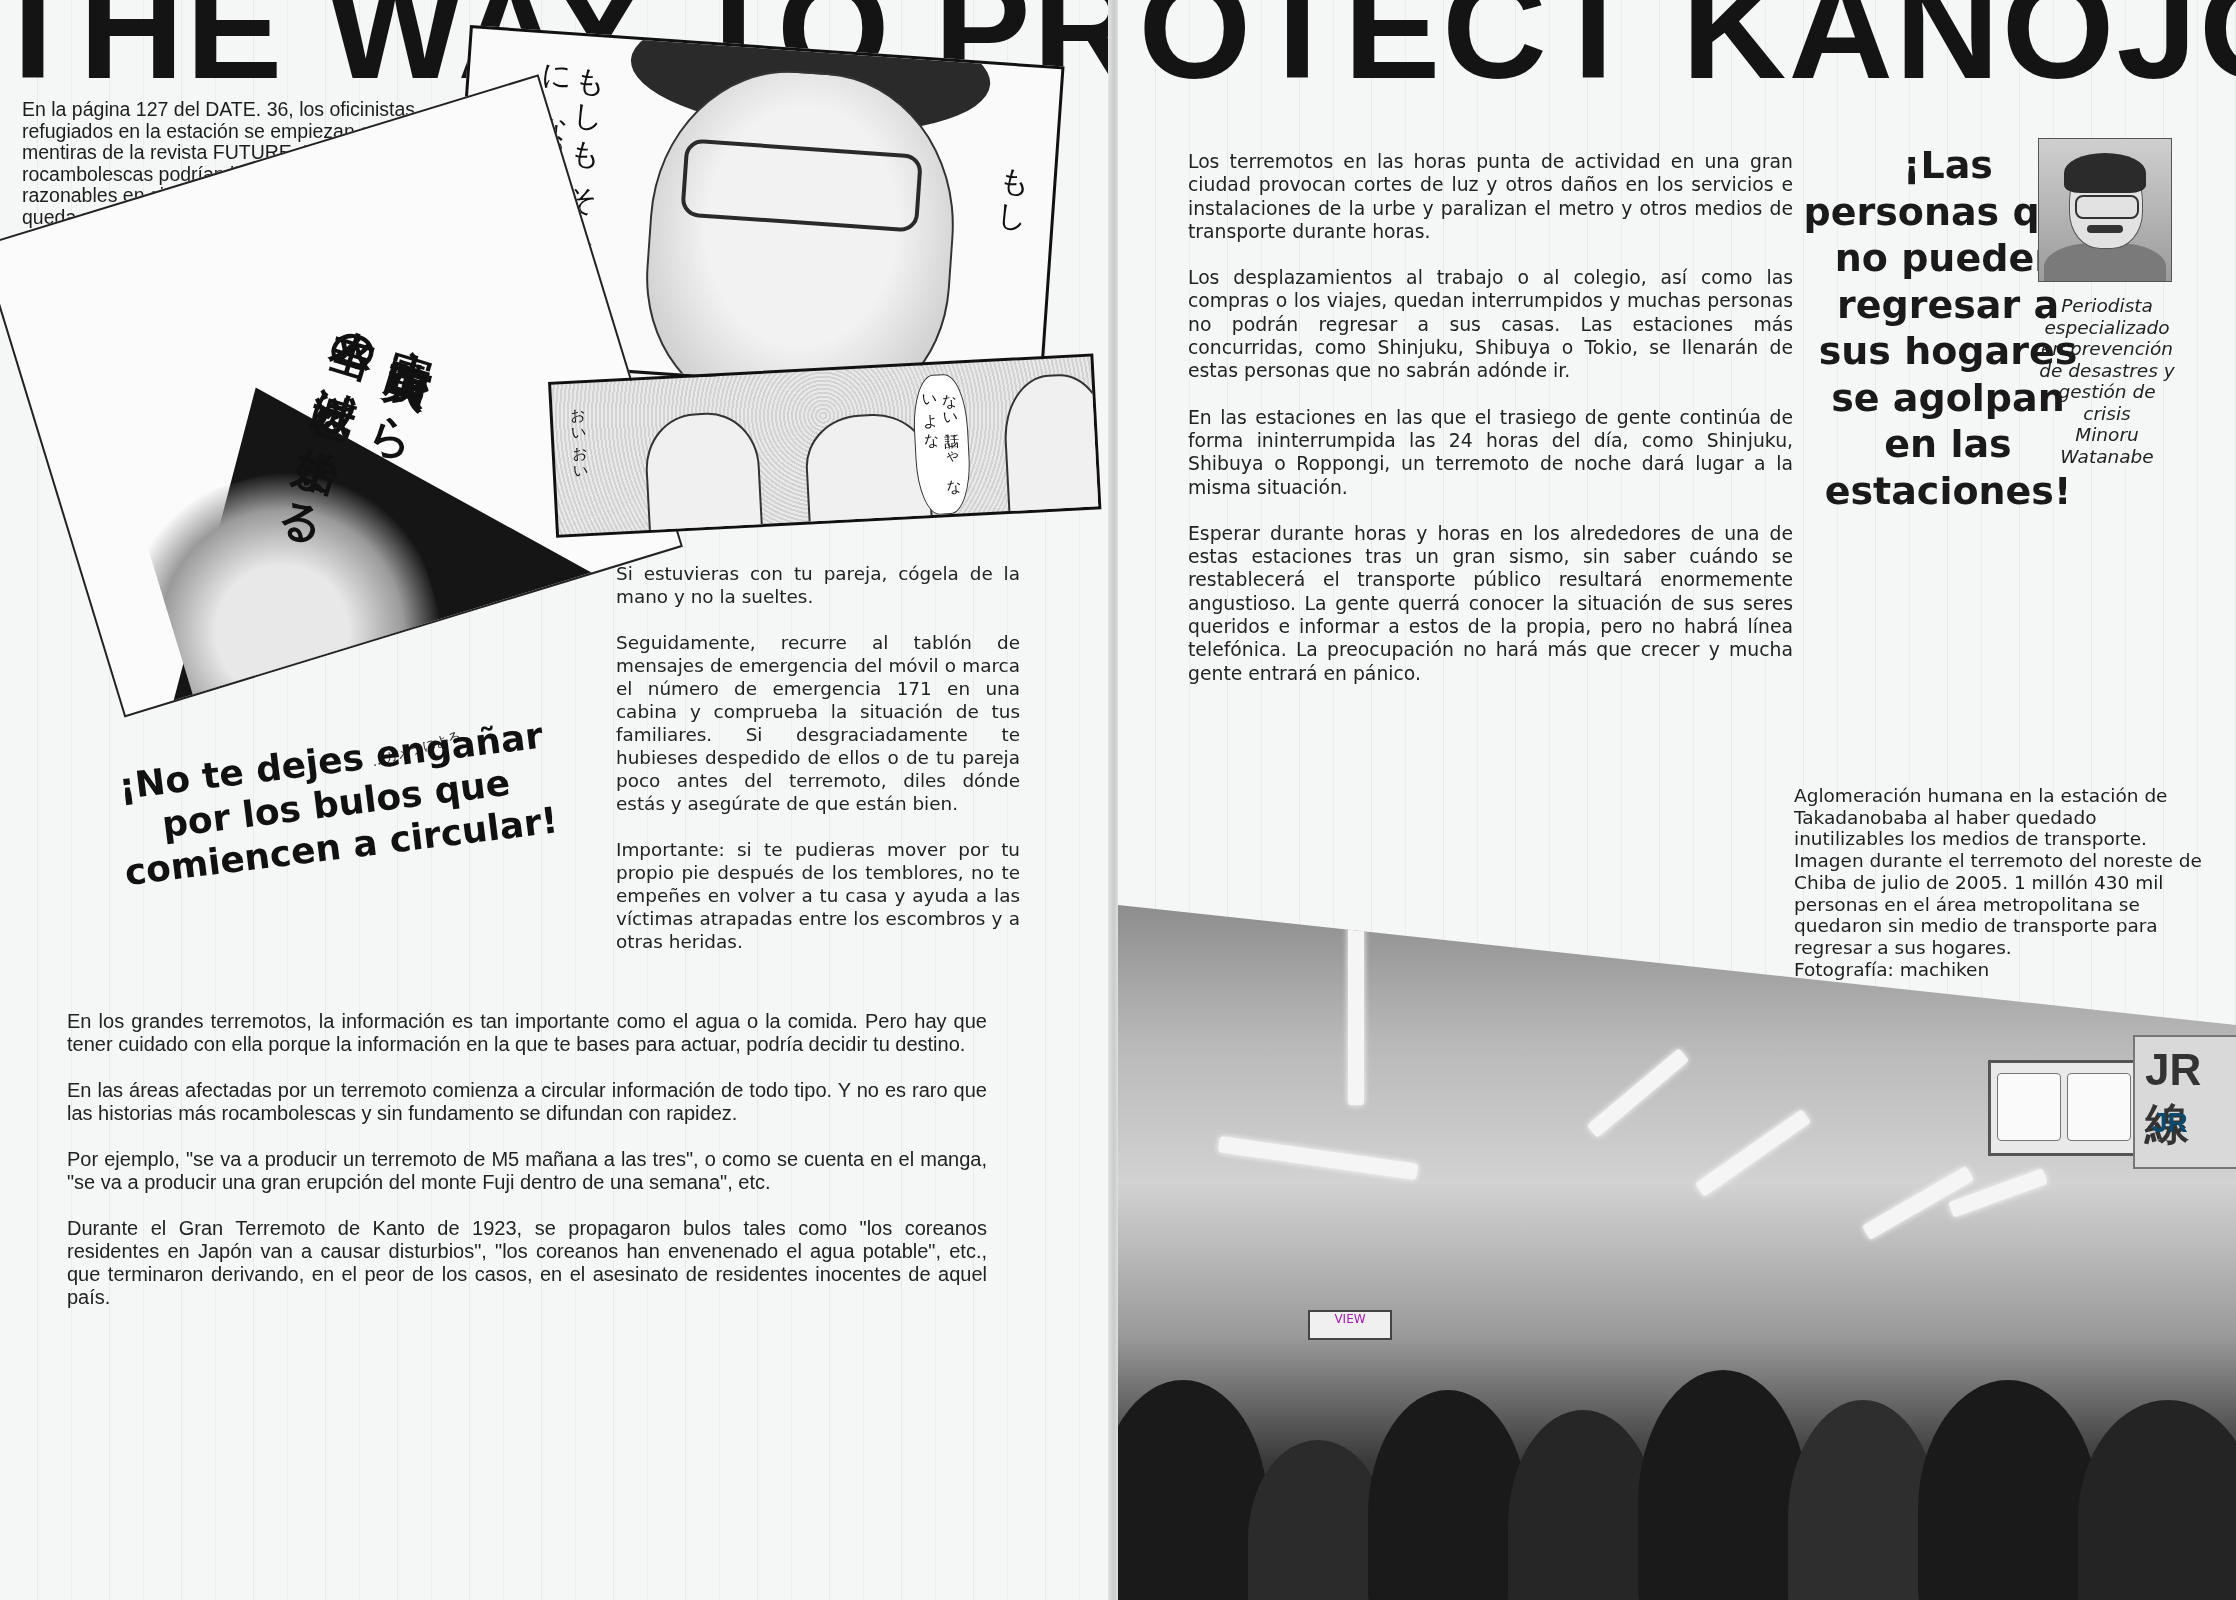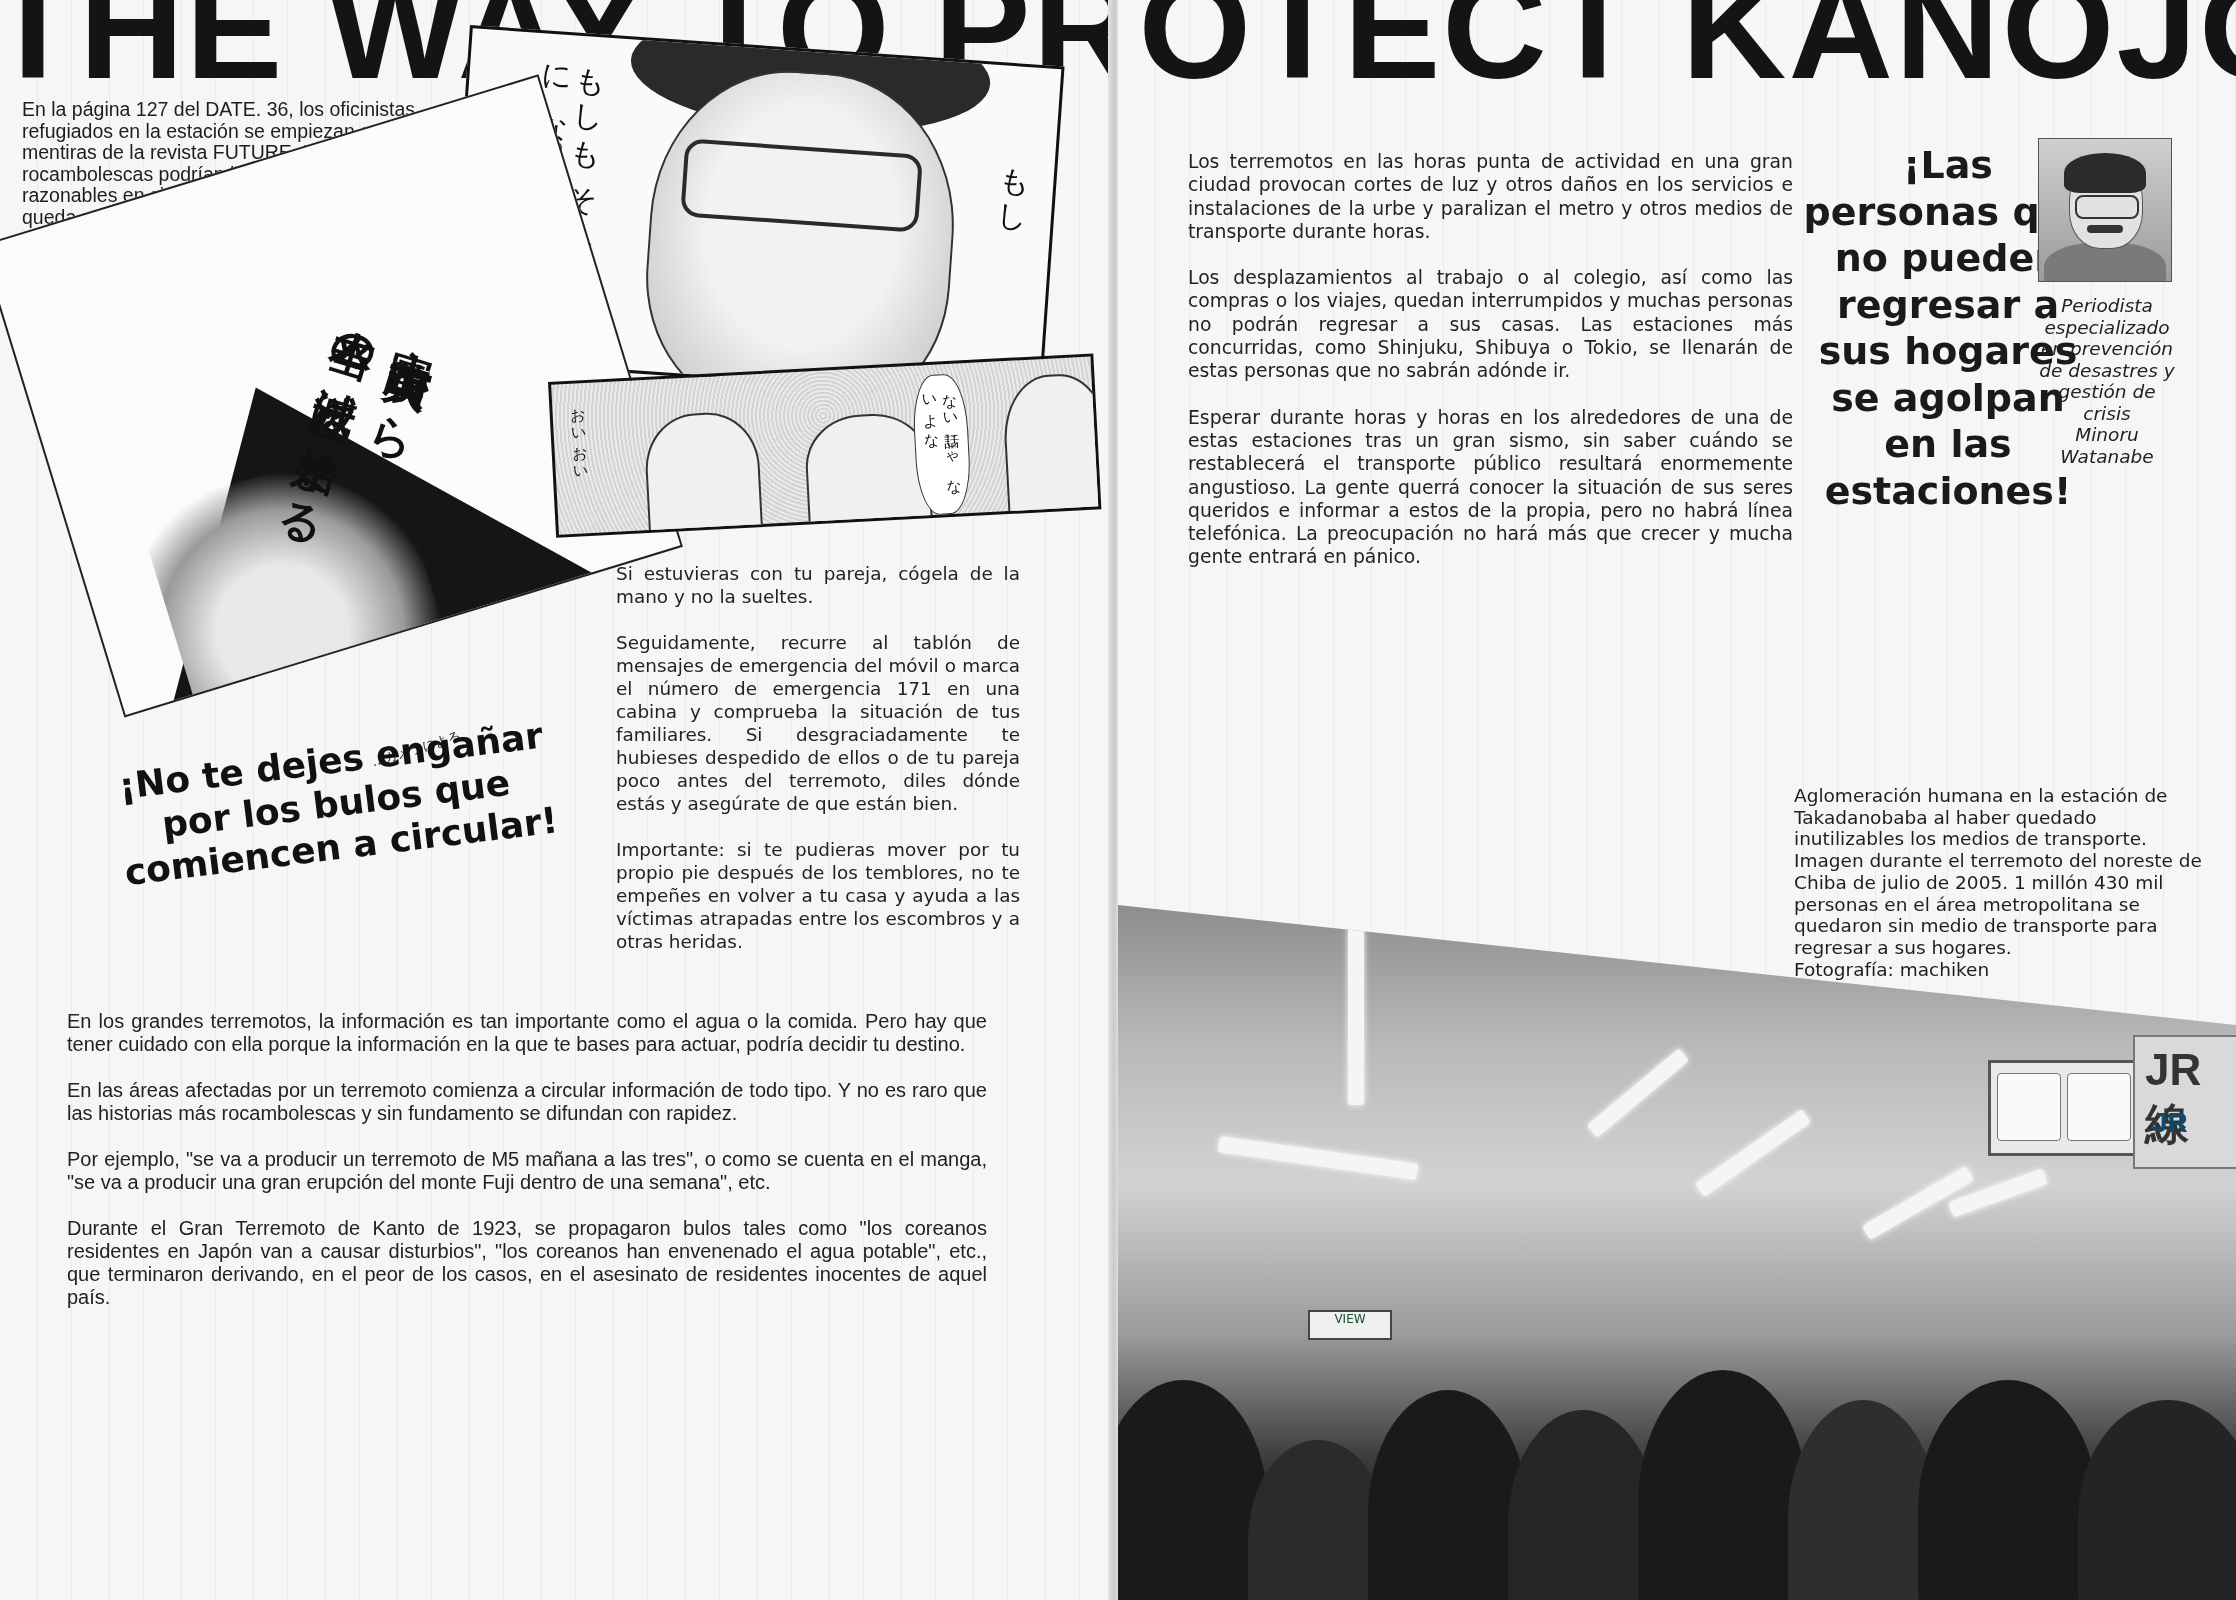--- a/index.html
+++ b/index.html
@@ -44,21 +44,21 @@
   .bio { position:absolute; left:914px; top:295px; width:150px; font-family:"DejaVu Sans", sans-serif; font-size:18.5px; line-height:21.5px; text-align:center; color:#222;font-style:italic; }
   .caption { position:absolute; left:676px; top:785px; width:410px; font-family:"DejaVu Sans", sans-serif; font-size:18.5px; line-height:21.7px; color:#1e1e1e; }
   .photo { position:absolute; left:0; top:905px; width:1118px; height:695px; overflow:hidden; background:linear-gradient(180deg,#8d8d8d 0%,#b9b9b9 20%,#d2d2d2 40%,#9a9a9a 62%,#3a3a3a 80%,#161616 100%); clip-path:polygon(0 0, 100% 120px, 100% 100%, 0 100%); }
   .photo .light { position:absolute; height:16px; background:#f5f5f5; border-radius:3px; box-shadow:0 0 6px #fff; }
   .photo .clock { position:absolute; left:870px; top:155px; width:150px; height:90px; background:#e9e9e9; border:3px solid #555; }
   .photo .clock .face { position:absolute; top:10px; width:62px; height:66px; border:1px solid #777; border-radius:4px; background:#fafafa; }
   .photo .jr { position:absolute; left:1015px; top:130px; width:110px; height:130px; background:#d9d9d9; border:2px solid #777; font-family:"Liberation Sans", sans-serif; font-weight:bold; color:#333; }
   .photo .jr .big { position:absolute; left:10px; top:8px; font-size:44px; }
   .photo .jr .small { position:absolute; left:17px; top:70px; font-size:28px; color:#0c4a6e; }
   .photo .crowd { position:absolute; bottom:-40px; border-radius:50% 50% 20% 20%; background:#1a1a1a; }
-  .photo .sign { position:absolute; background:#f0f0f0; border:2px solid #444; font-size:12px; color:#14532d; text-align:center; }
+  .photo .sign { position:absolute; background:#f0f0f0; border:2px solid #444; font-size:12px; color:#a21caf; text-align:center; }
 </style>
 </head>
 <body>
 
 <div class="page left">
   <div class="scanlines"></div>
 
   <div class="title left-part">THE WAY TO PR</div>
 
   <div class="intro">En la página 127 del DATE. 36, los oficinistas refugiados en la estación se empiezan a creer las mentiras de la revista FUTURE. Las historias más rocambolescas podrían llegar a parecer hechos razonables en situaciones en las que la gente queda privada de información.</div>
@@ -115,20 +115,21 @@
 <div class="gutter"></div>
 
 <div class="page right">
   <div class="scanlines"></div>
 
   <div class="title right-part">OTECT KANOJO</div>
 
   <div class="body-text col-right">
     <p>Los terremotos en las horas punta de actividad en una gran ciudad provocan cortes de luz y otros daños en los servicios e instalaciones de la urbe y paralizan el metro y otros medios de transporte durante horas.</p>
     <p>Los desplazamientos al trabajo o al colegio, así como las compras o los viajes, quedan interrumpidos y muchas personas no podrán regresar a sus casas. Las estaciones más concurridas, como Shinjuku, Shibuya o Tokio, se llenarán de estas personas que no sabrán adónde ir.</p>
+    <p>En las estaciones en las que el trasiego de gente continúa de forma ininterrumpida las 24 horas del día, como Shinjuku, Shibuya o Roppongi, un terremoto de noche dará lugar a la misma situación.</p>
     <p>Esperar durante horas y horas en los alrededores de una de estas estaciones tras un gran sismo, sin saber cuándo se restablecerá el transporte público resultará enormemente angustioso. La gente querrá conocer la situación de sus seres queridos e informar a estos de la propia, pero no habrá línea telefónica. La preocupación no hará más que crecer y mucha gente entrará en pánico.</p>
   </div>
 
   <div class="quote">¡Las personas que no pueden regresar a sus hogares se agolpan en las estaciones!</div>
 
   <div class="portrait">
     <div class="body"></div>
     <div class="head"></div>
     <div class="hair"></div>
     <div class="spec"></div>

